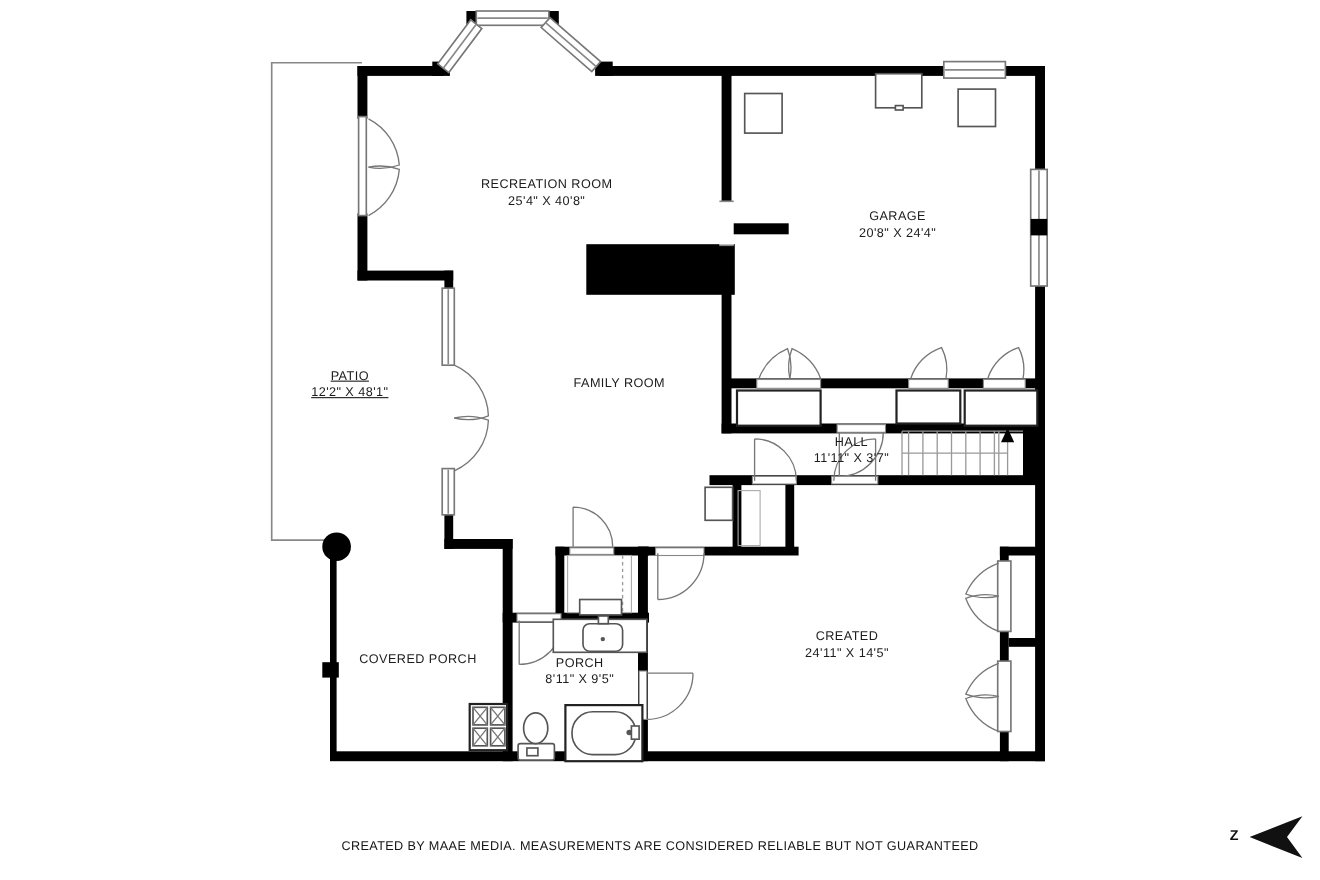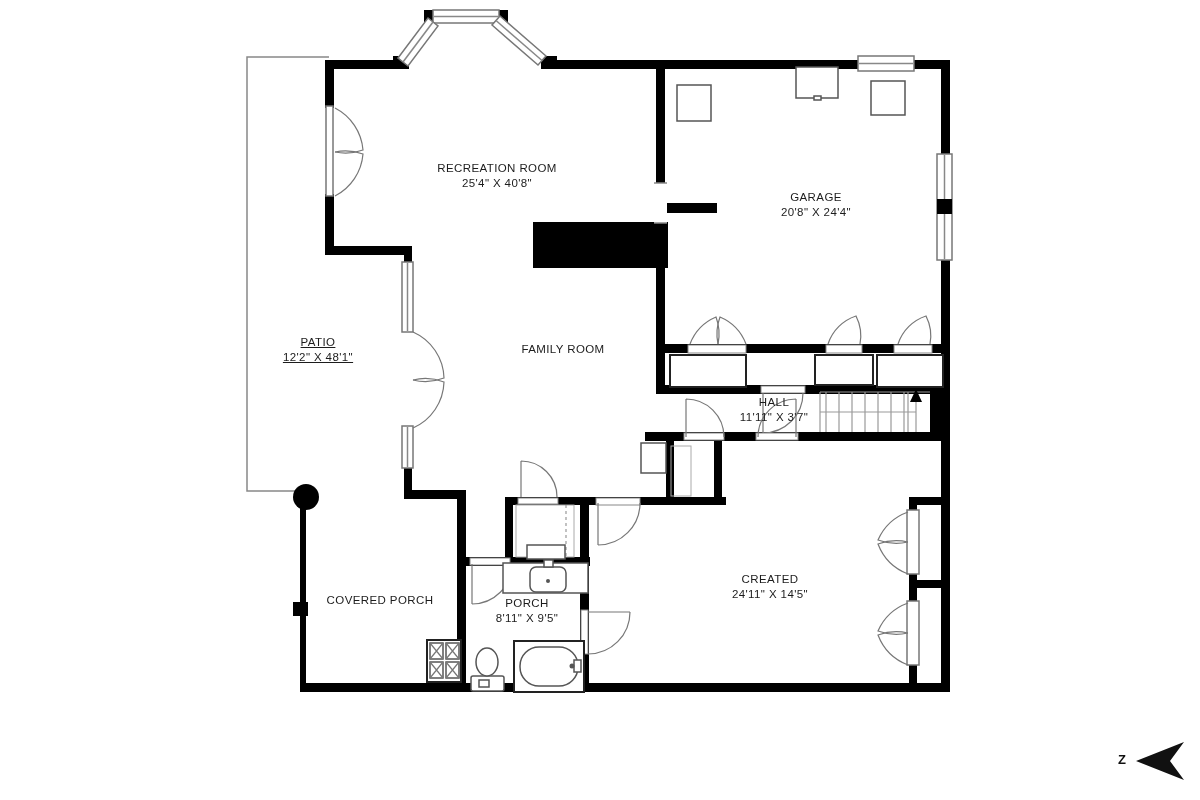--- a/index.html
+++ b/index.html
@@ -271,15 +271,16 @@
 
   <div class="room-label" style="left:527px;top:596px;">
     <span>PORCH</span>
     <span class="dims">8'11" X 9'5"</span>
   </div>
 
   <div class="room-label" style="left:380px;top:593px;">
     <span>COVERED PORCH</span>
   </div>
 
+  <div class="footer">CREATED BY MAAE MEDIA. MEASUREMENTS ARE CONSIDERED RELIABLE BUT NOT GUARANTEED</div>
   <div class="compass-letter">Z</div>
 
 </div>
 
 </body></html>

